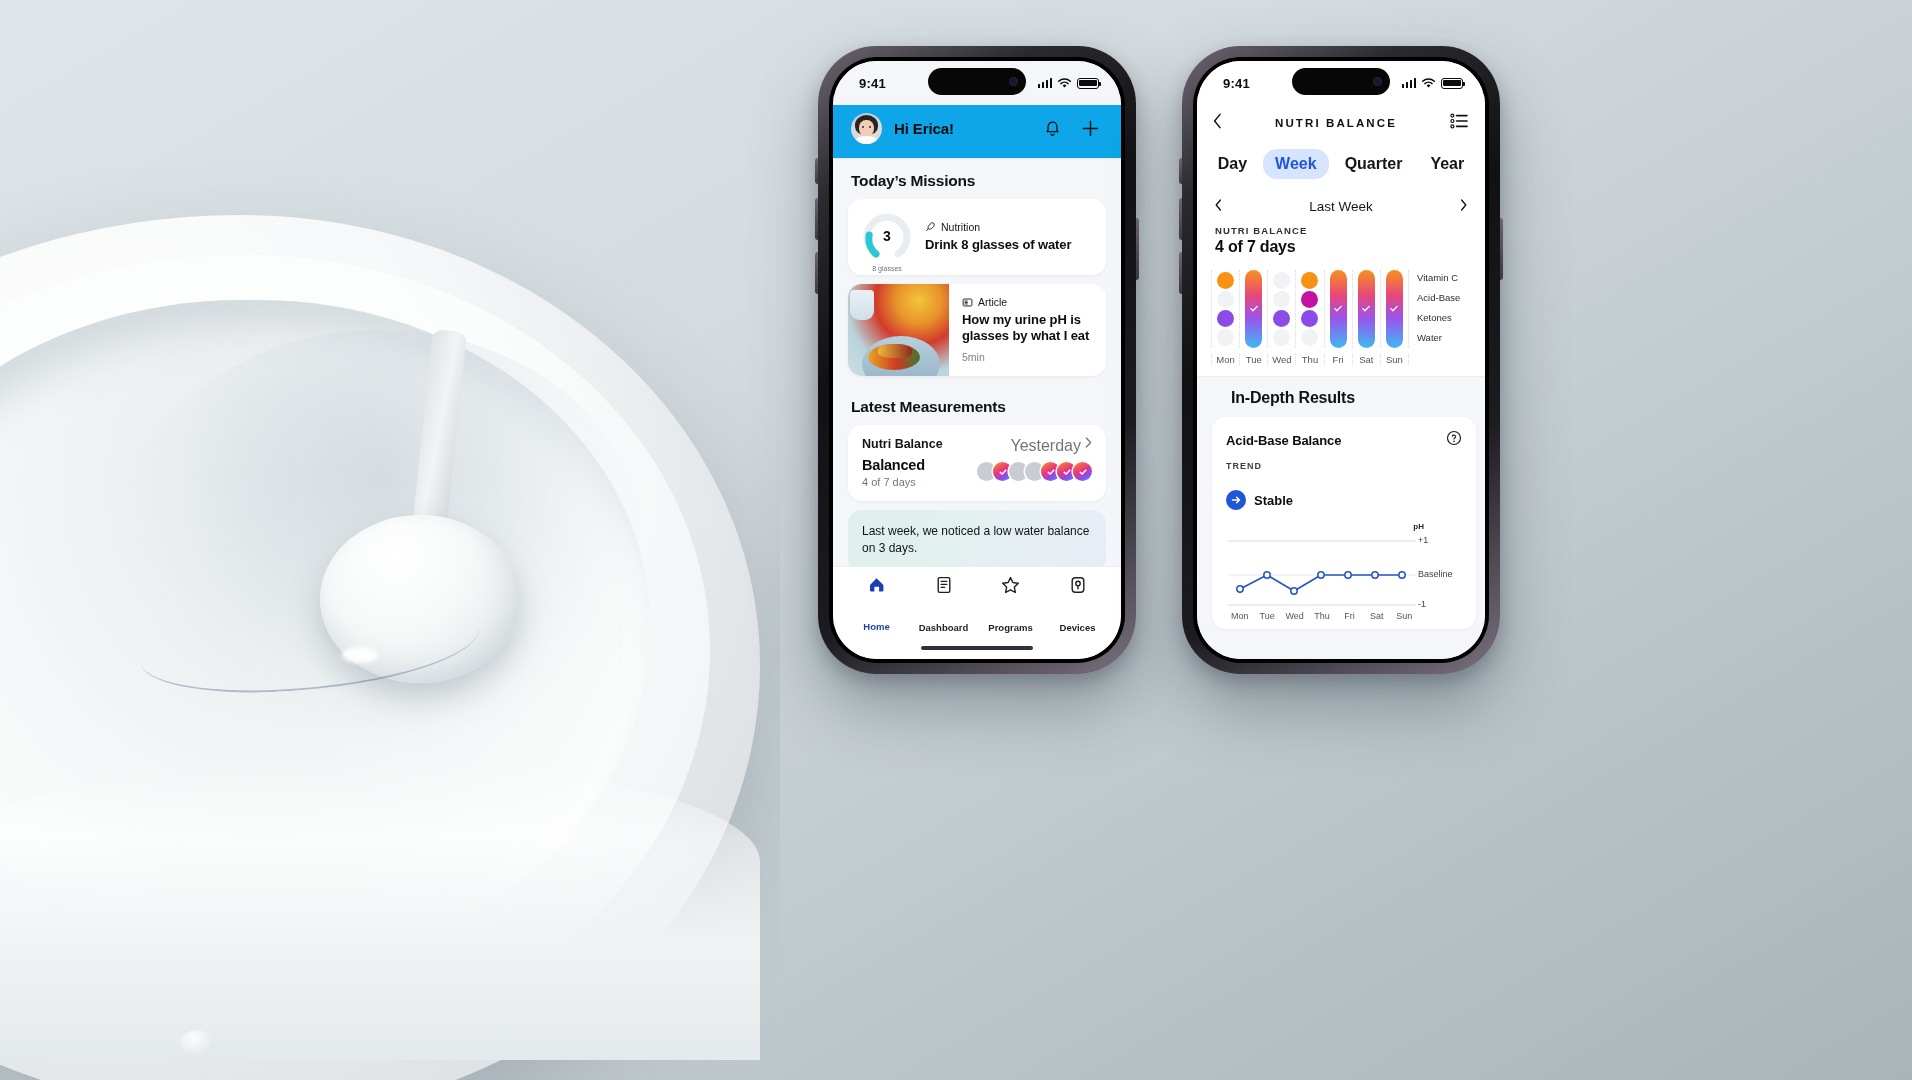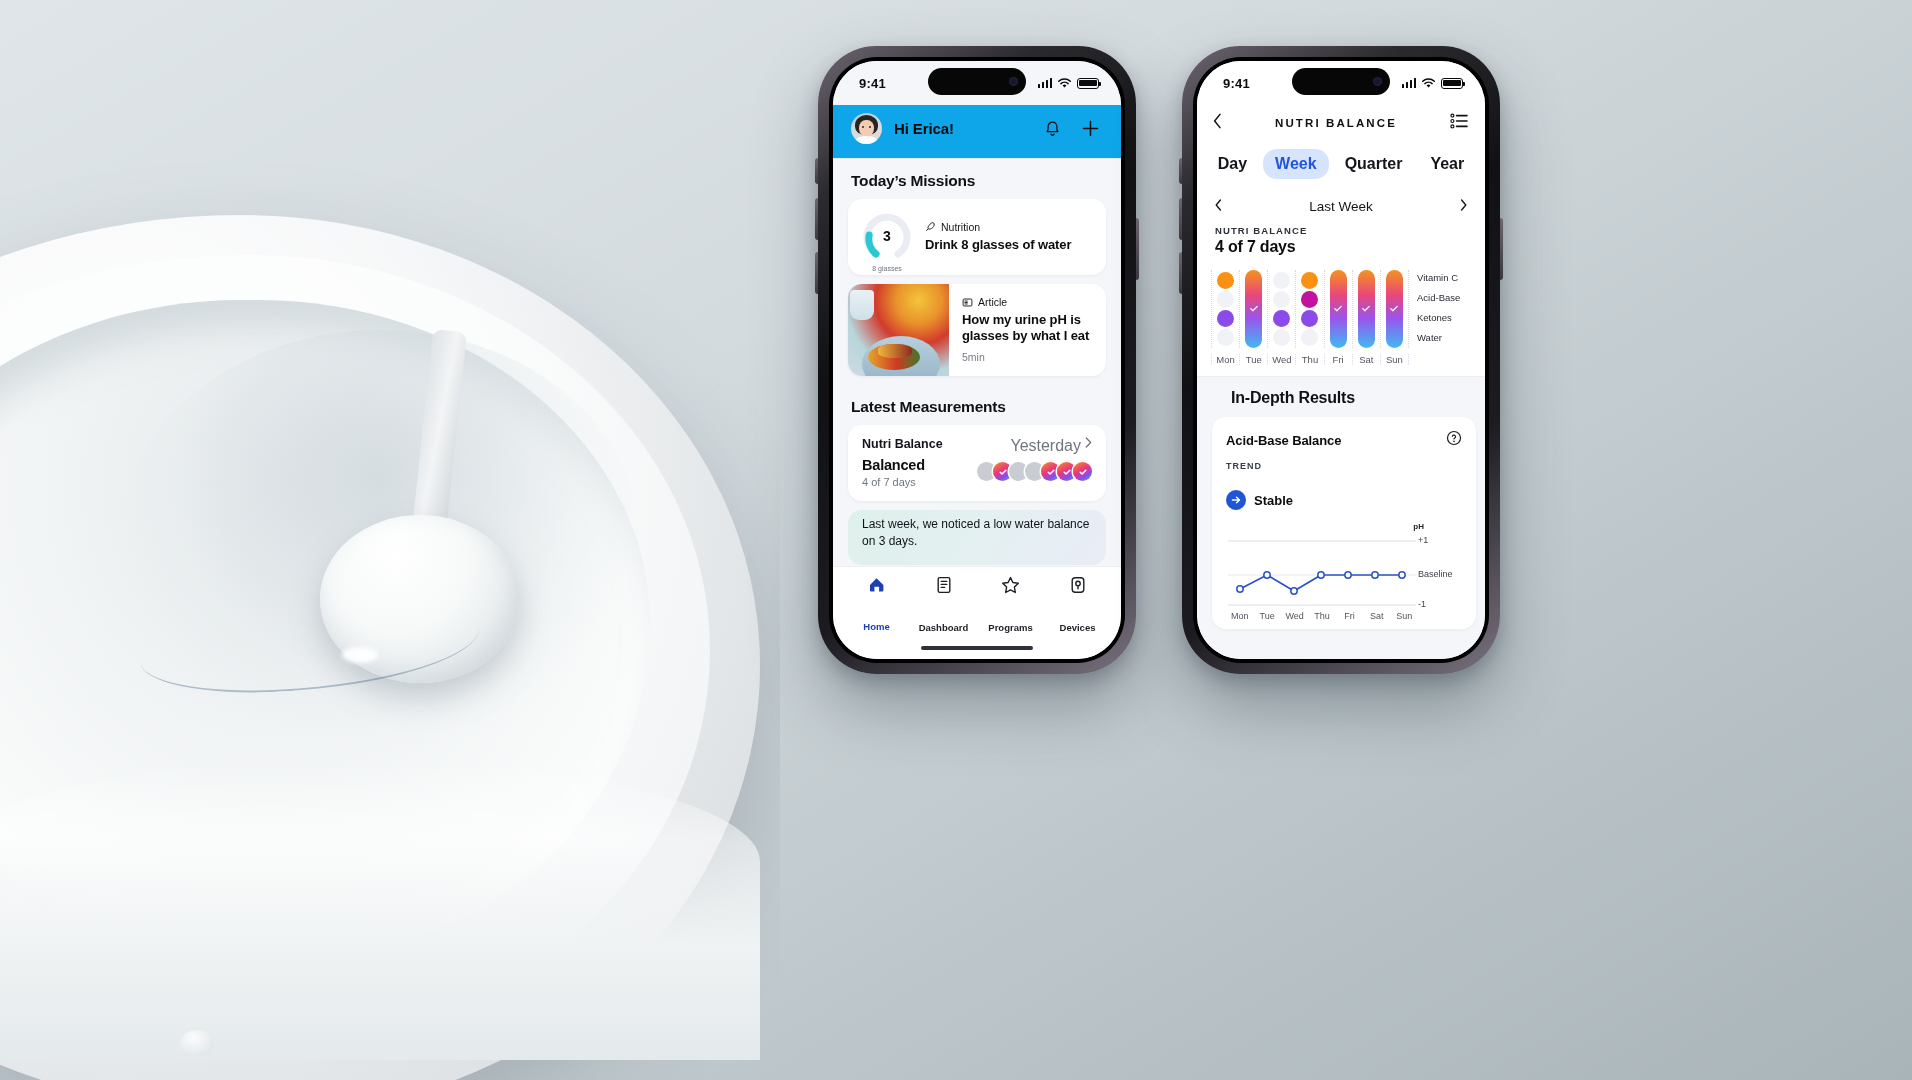--- a/index.html
+++ b/index.html
@@ -160,21 +160,21 @@
   .meas-big { font-size: 14.5px; font-weight: 800; color: #0d0d10; margin-top: 2px; letter-spacing: -.2px; }
   .meas-sub { font-size: 11px; color: #6f767f; margin-top: 3px; }
   .meas-row { display: flex; align-items: center; justify-content: space-between; }
   .dots { display: flex; align-items: center; }
   .dot { width: 19px; height: 19px; border-radius: 50%; margin-left: -3px; background: #c9ccd3; display: flex; align-items: center; justify-content: center; }
   .dot.on { background: linear-gradient(150deg,#f79421 0%,#e8357e 45%,#8b4bf0 72%,#3ab6f0 100%); box-shadow: 0 0 0 1.5px #fff; }
   .dot.off { box-shadow: 0 0 0 1.5px #fff; }
   .dot svg { display:block; }
 
   .tip {
-    margin: 0 15px; border-radius: 14px; padding: 6px 14px 15px;
+    margin: 0 15px; border-radius: 14px; padding: 13px 14px 15px;
     background: linear-gradient(120deg,#def0ec 0%,#e3f0f0 45%,#e9ecf6 100%);
     font-size: 12px; line-height: 1.4; color: #10141a; font-weight: 500;
   }
 
   .tabbar {
     flex: 0 0 auto; background: #fff; display: flex; padding: 9px 10px 4px;
     border-top: 1px solid #eceef2;
   }
   .tab { flex: 1; display: flex; flex-direction: column; align-items: center; gap: 4px; }
   .tab .tlabel { font-size: 9.5px; font-weight: 600; color: #1c1f25; margin-top: 24px; }

